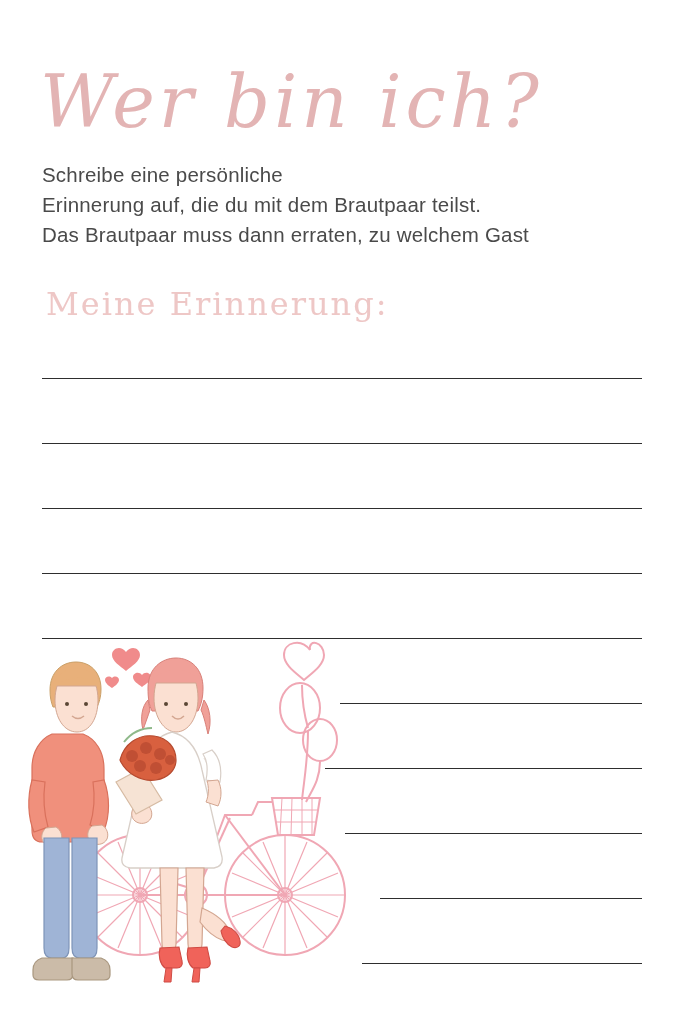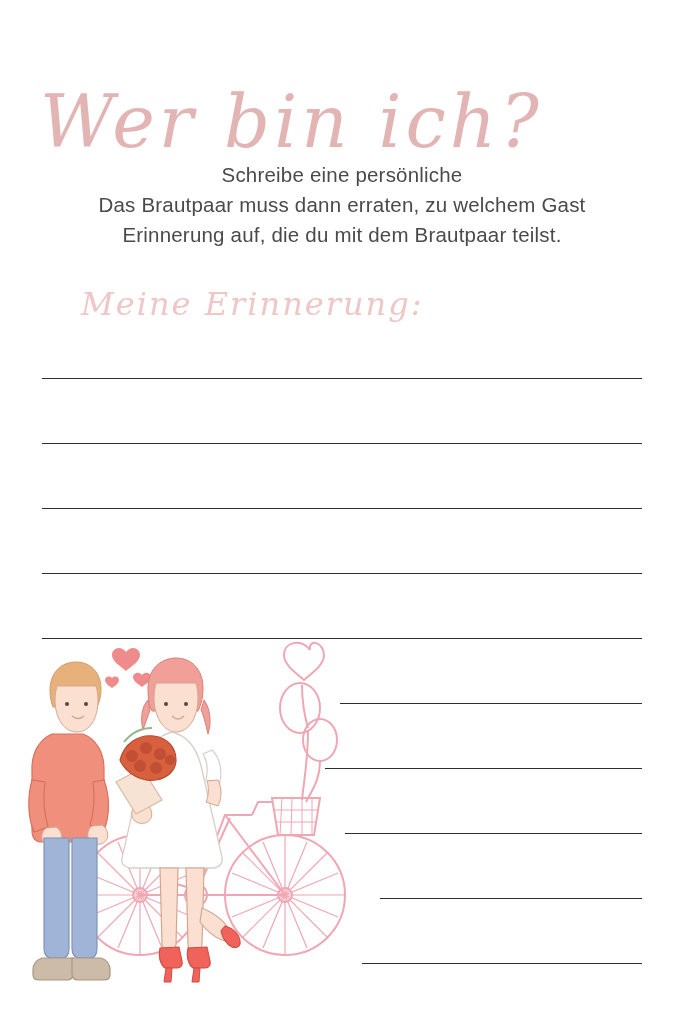--- a/index.html
+++ b/index.html
@@ -29,49 +29,46 @@
     left: 40px;
     top: 62px;
     width: 600px;
     font-family: "DejaVu Serif", serif;
     font-style: italic;
     font-size: 72px;
     line-height: 80px;
     letter-spacing: 4px;
     color: #e3b4b4;
     white-space: nowrap;
-    margin-top: 20px;
   }
 
   
   .intro {
     position: absolute;
     left: 42px;
     top: 160px;
     width: 600px;
     font-family: "Liberation Sans", sans-serif;
     font-size: 20.5px;
     line-height: 30px;
     color: #4a4a4a;
     letter-spacing: 0.2px;
   }
-  .intro div { white-space: nowrap; text-align: center; }
+  .intro div { white-space: nowrap; }
 
   
   .subheading {
     position: absolute;
     left: 46px;
     top: 285px;
     font-family: "DejaVu Serif", serif;
-    font-style: italic;
     font-size: 32px;
     letter-spacing: 2px;
     color: #eec7c6;
     white-space: nowrap;
-    margin-left: 35px;
   }
 
   
   .line {
     position: absolute;
     height: 0;
     border-top: 1.6px solid #2e2e2e;
   }
 
   
@@ -86,22 +83,22 @@
 </style>
 </head>
 <body>
 
 <div class="page">
 
   <div class="title">Wer bin ich?</div>
 
   <div class="intro">
     <div>Schreibe eine persönliche</div>
+    <div>Erinnerung auf, die du mit dem Brautpaar teilst.</div>
     <div>Das Brautpaar muss dann erraten, zu welchem Gast</div>
-    <div>Erinnerung auf, die du mit dem Brautpaar teilst.</div>
   </div>
 
   <div class="subheading">Meine Erinnerung:</div>
 
   <div class="line" style="left:42px; top:378px; width:600px;"></div>
   <div class="line" style="left:42px; top:443px; width:600px;"></div>
   <div class="line" style="left:42px; top:508px; width:600px;"></div>
   <div class="line" style="left:42px; top:573px; width:600px;"></div>
   <div class="line" style="left:42px; top:638px; width:600px;"></div>
   <div class="line" style="left:340px; top:703px; width:302px;"></div>

